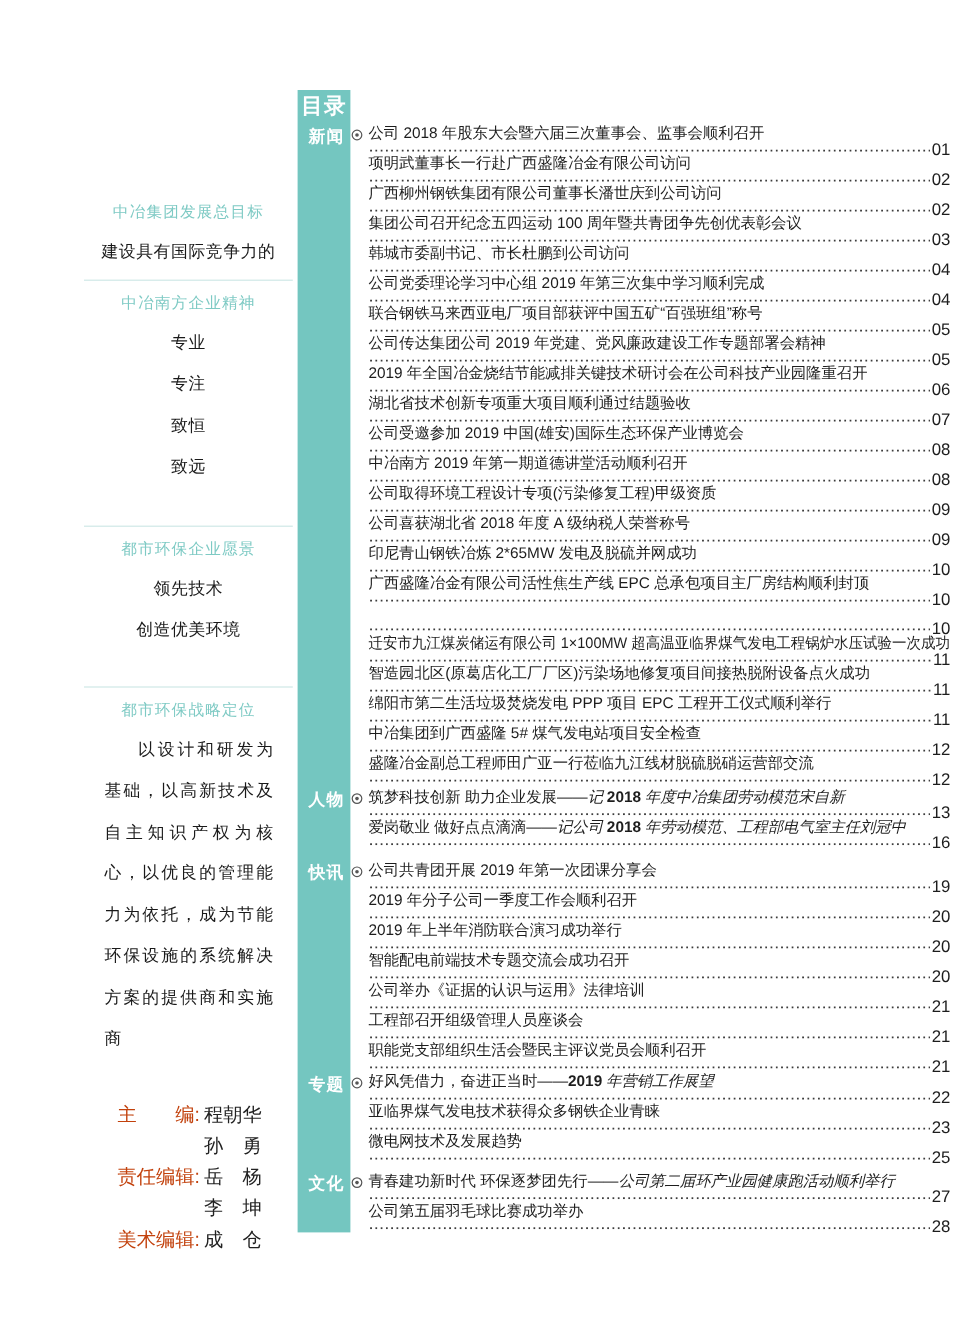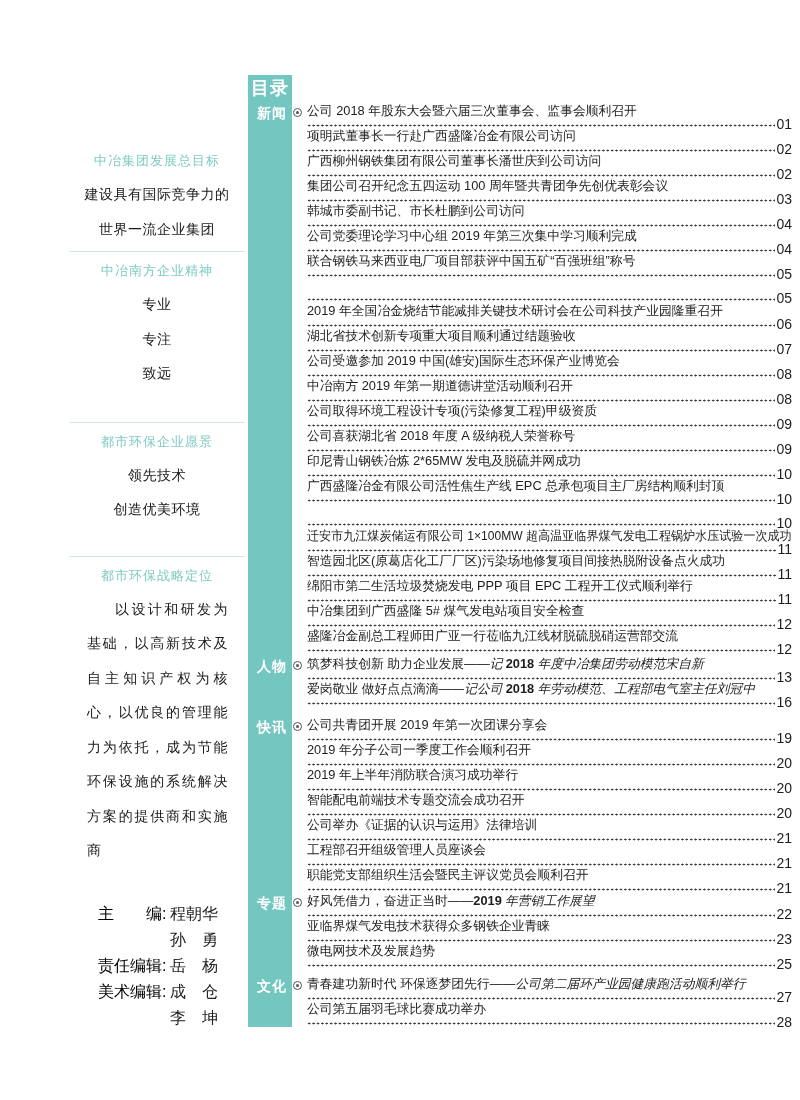--- a/index.html
+++ b/index.html
@@ -1,37 +1,37 @@
 <!DOCTYPE html>
 <html><head>
 <meta charset="utf-8">
 <style>
   html,body{margin:0;padding:0;background:#fff;}
   .page{position:relative;width:800px;height:1100px;background:#ffffff;overflow:hidden;
         font-family:"Liberation Sans",sans-serif;}
 
   
-  .sidebar{position:absolute;left:62px;top:152px;width:190px;text-align:center;color:#1e1e1e;}
+  .sidebar{position:absolute;left:62px;top:168px;width:190px;text-align:center;color:#1e1e1e;}
   .sb-heading{font-size:13px;color:#7ecac4;letter-spacing:1px;line-height:18px;margin-bottom:8px;
               font-family:"Liberation Sans",sans-serif;}
   .sb-line{font-size:14px;line-height:34.5px;letter-spacing:0.5px;color:#1a1a1a;
            font-family:"Liberation Serif",serif;}
   .sb-divider{border:none;border-top:1px solid #cfe8e6;width:174px;margin:0 auto;height:0;}
   .dv1{margin-top:4px;}
   .dv2{margin-top:30px;}
   .dv3{margin-top:28px;}
   .s2{margin-top:10px;}
   .s3{margin-top:10px;}
   .s4{margin-top:10px;}
   .sb-paragraph{width:141px;margin:0 auto 0 25px;text-align:justify;text-indent:2em;
                 font-size:14px;line-height:34.5px;letter-spacing:0.5px;color:#1a1a1a;
                 font-family:"Liberation Serif",serif;}
   .editors{margin-top:32px;}
   .ed-row{display:flex;margin-left:36px;font-size:16px;line-height:26px;text-align:left;}
-  .ed-label{color:#000000;width:72px;flex:none;}
+  .ed-label{color:#c2410c;width:72px;flex:none;}
   .ed-name{color:#222;}
 
   
   .toc{position:absolute;left:248px;top:75px;width:544px;}
   .teal-bar{position:absolute;left:0;top:0;width:44px;height:100%;background:#74c6c0;}
   .toc-header{position:relative;width:44px;height:26px;line-height:26px;text-align:center;
               color:#ffffff;font-size:18px;font-weight:bold;letter-spacing:1px;}
   .groups{position:relative;margin-top:3px;}
   .group{position:relative;margin-left:59px;}
   .groups > .group:nth-child(2){margin-top:3px;}
@@ -57,27 +57,27 @@
 </style>
 </head>
 <body>
 
 <div class="page">
 
   <aside class="sidebar">
     <div class="sb-section">
       <div class="sb-heading">中冶集团发展总目标</div>
       <div class="sb-line">建设具有国际竞争力的</div>
-      <div class="sb-line">世界一流企业集团</div>
     </div>
     <hr class="sb-divider dv1">
     <div class="sb-section s2">
       <div class="sb-heading">中冶南方企业精神</div>
       <div class="sb-line">专业</div>
       <div class="sb-line">专注</div>
+      <div class="sb-line">致恒</div>
       <div class="sb-line">致远</div>
     </div>
     <hr class="sb-divider dv2">
     <div class="sb-section s3">
       <div class="sb-heading">都市环保企业愿景</div>
       <div class="sb-line">领先技术</div>
       <div class="sb-line">创造优美环境</div>
     </div>
     <hr class="sb-divider dv3">
     <div class="sb-section s4">
@@ -91,26 +91,26 @@
       </div>
       <div class="ed-row">
         <span class="ed-label"></span>
         <span class="ed-name">孙　勇</span>
       </div>
       <div class="ed-row">
         <span class="ed-label">责任编辑:</span>
         <span class="ed-name">岳　杨</span>
       </div>
       <div class="ed-row">
+        <span class="ed-label"></span>
+        <span class="ed-name">李　坤</span>
+      </div>
+      <div class="ed-row">
         <span class="ed-label">美术编辑:</span>
         <span class="ed-name">成　仓</span>
-      </div>
-      <div class="ed-row">
-        <span class="ed-label"></span>
-        <span class="ed-name">李　坤</span>
       </div>
     </div>
   </aside>
 
   <section class="toc">
     <div class="teal-bar"></div>
     <div class="toc-header">目录</div>
     <div class="groups">
     <div class="group">
       <span class="glabel">新闻</span>
@@ -166,20 +166,21 @@
 
     <div class="entry">
       <div class="entry-title"><span class="seg-n">联合钢铁马来西亚电厂项目部获评中国五矿“百强班组”称号</span></div>
       <div class="leader">
         <div class="dots"></div>
         <span class="pg">05</span>
       </div>
     </div>
 
     <div class="entry">
+      <div class="entry-title"><span class="seg-n">公司传达集团公司 2019 年党建、党风廉政建设工作专题部署会精神</span></div>
       <div class="leader">
         <div class="dots"></div>
         <span class="pg">05</span>
       </div>
     </div>
 
     <div class="entry">
       <div class="entry-title"><span class="seg-n">2019 年全国冶金烧结节能减排关键技术研讨会在公司科技产业园隆重召开</span></div>
       <div class="leader">
         <div class="dots"></div>

